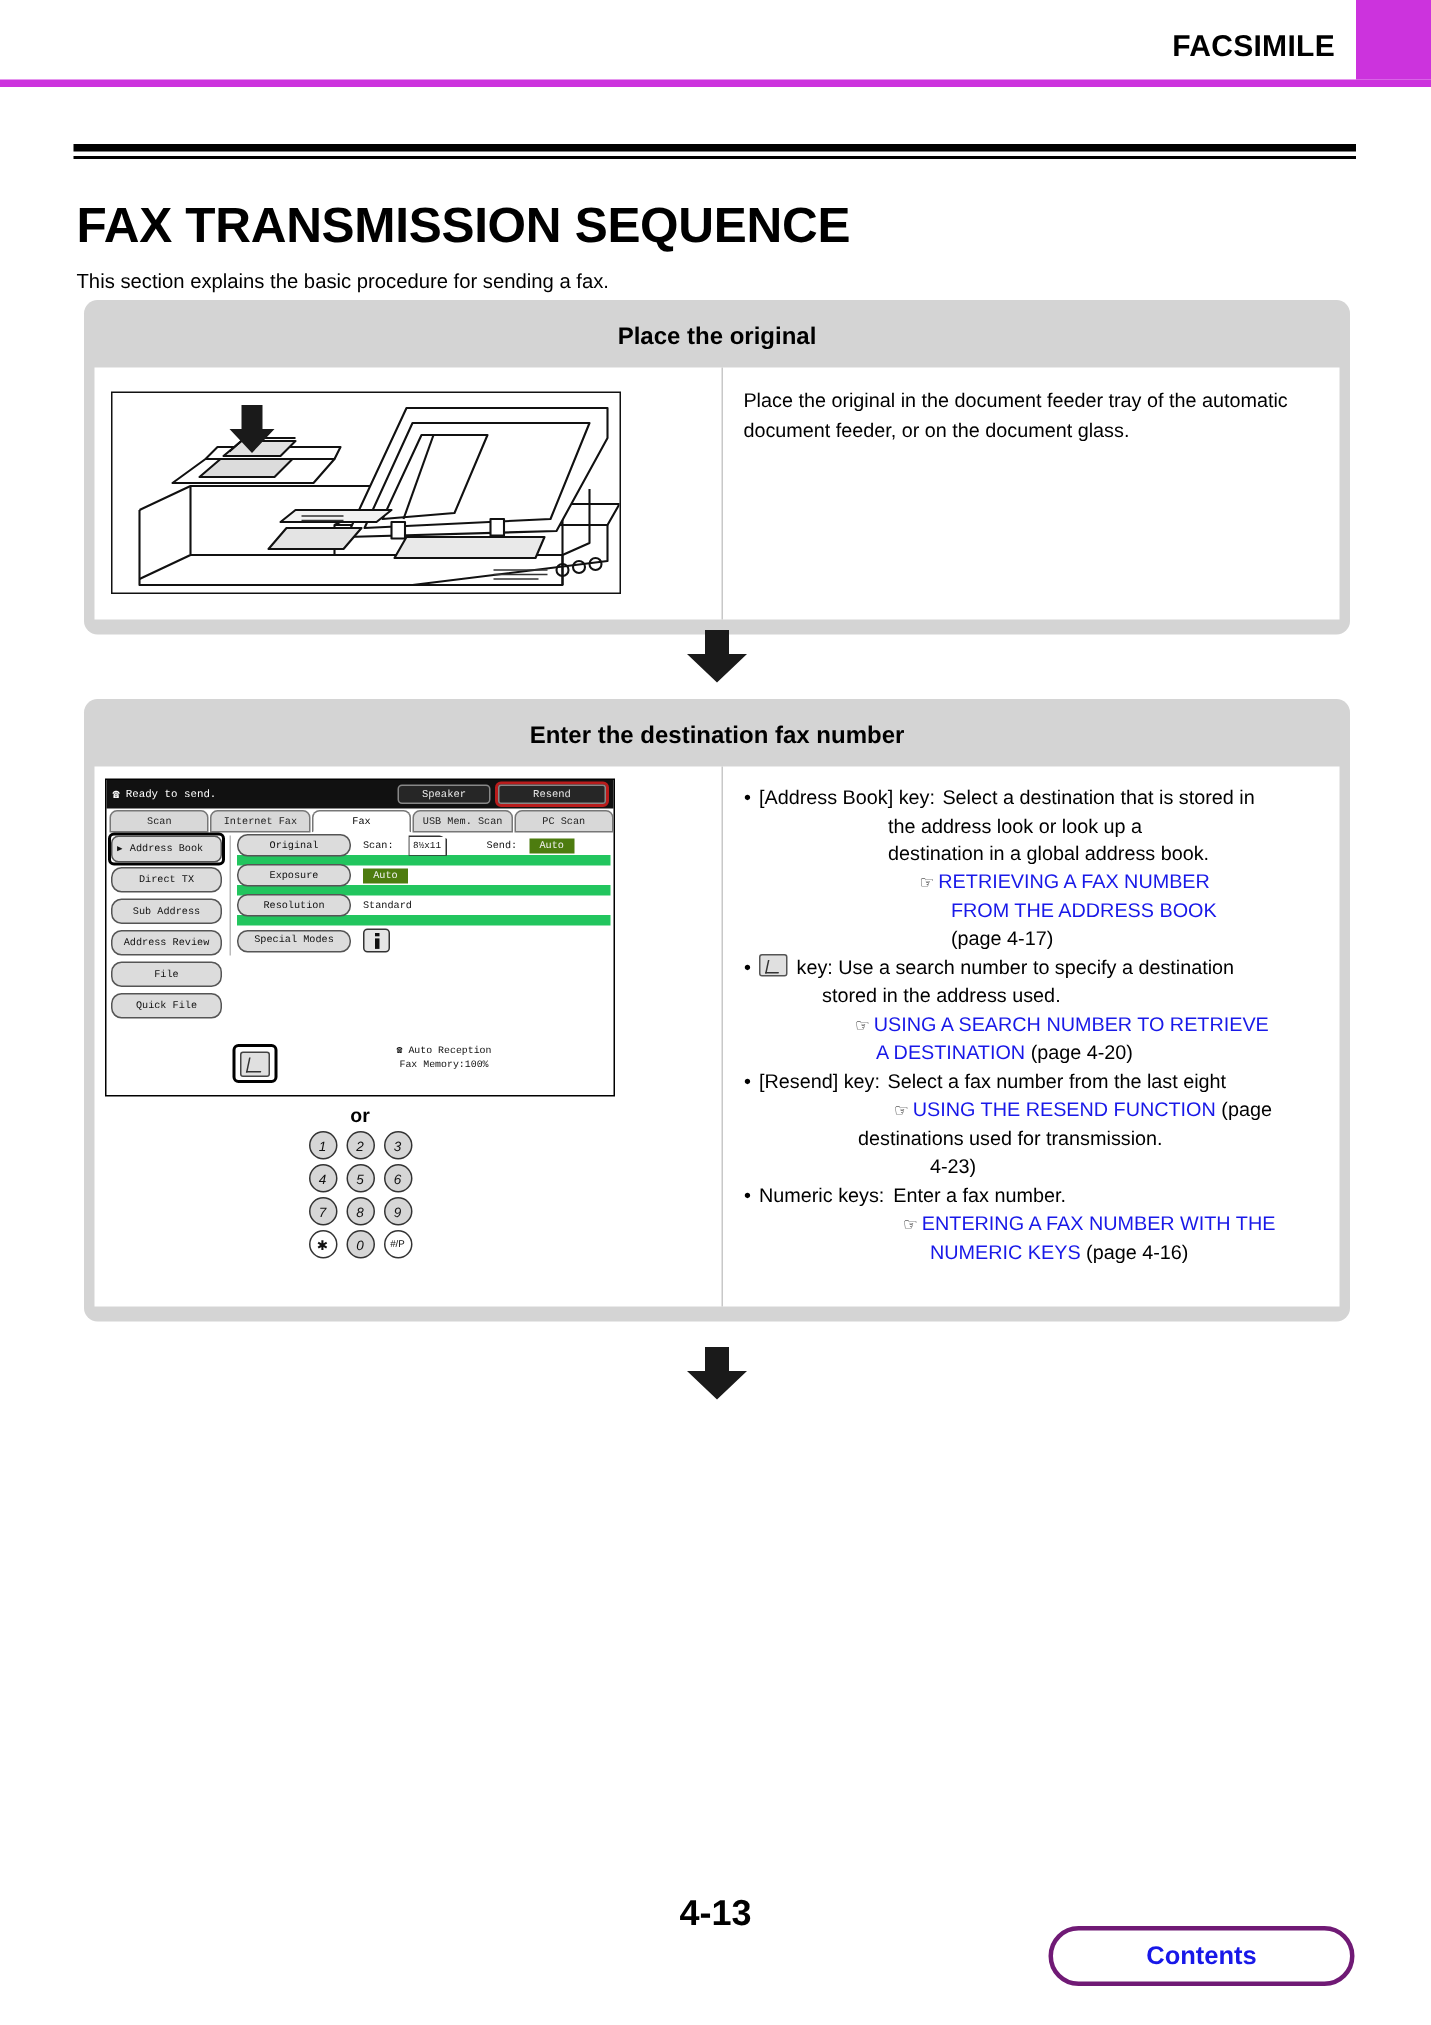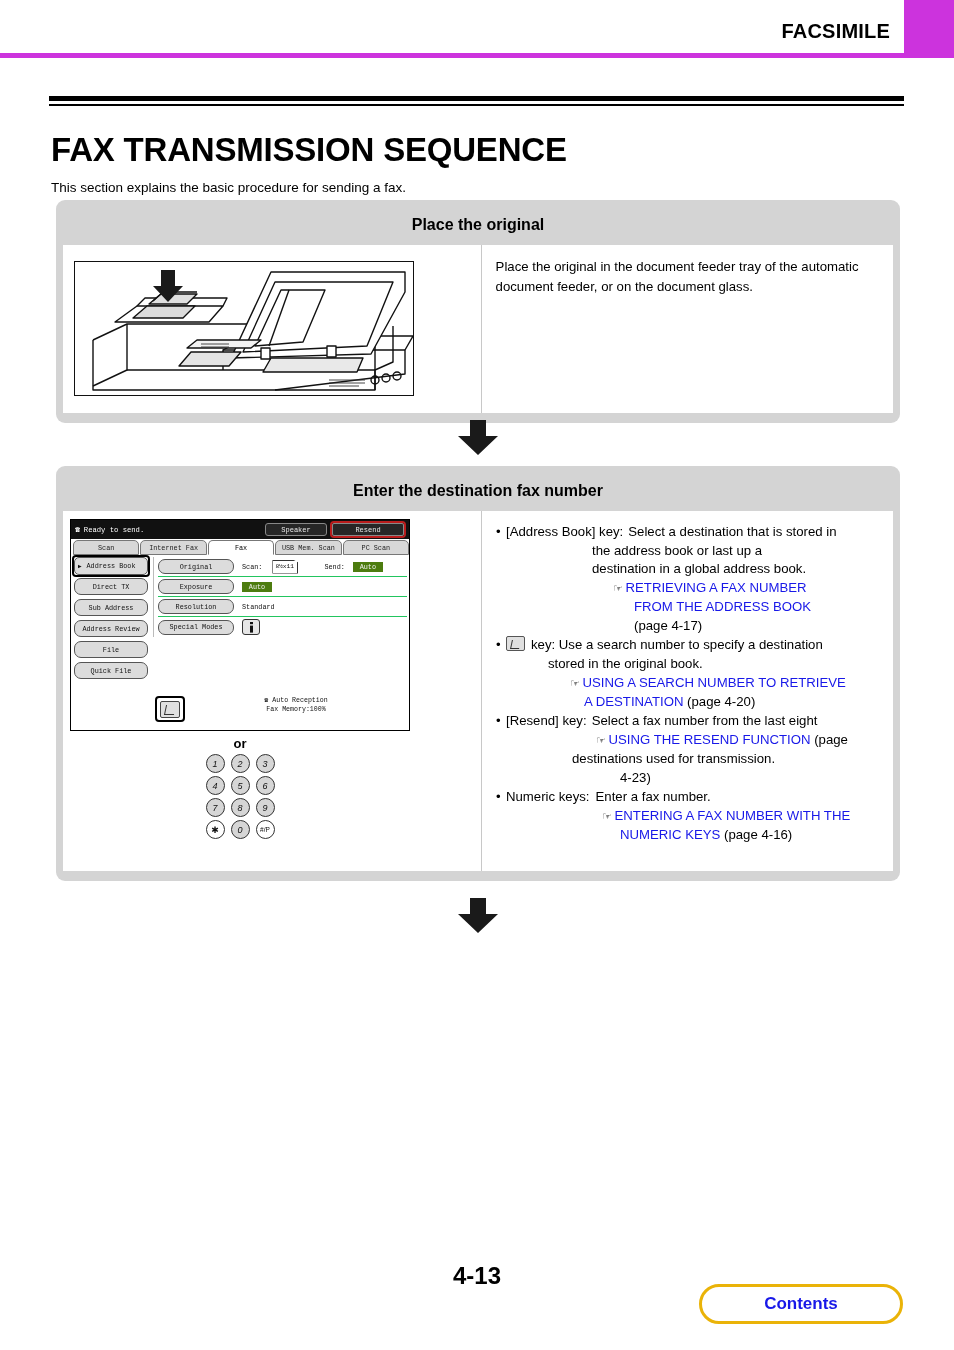--- a/index.html
+++ b/index.html
@@ -134,21 +134,21 @@
     font-size:6px;
   }
 
   #lcd-settings {
     position:absolute; left:80px; top:2px; right:2px;
     border-left:1px solid #bbb;
     padding-left:4px;
   }
   .lcd-row {
     display:flex; align-items:center; height:20px;
-    border-bottom:1px solid #22c55e;
+    border-bottom:7px solid #22c55e;
   }
   .lcd-row:last-child { border-bottom:none; }
   .lcd-fnkey {
     width:76px; height:15px;
     background:#dcdcdc; border:1px solid #555; border-radius:7px;
     display:flex; align-items:center; justify-content:center;
     font-size:6.8px; flex:0 0 76px;
   }
   .lcd-label { font-size:6.8px; margin-left:8px; }
   .lcd-value-dark {
@@ -239,21 +239,21 @@
   }
 
   
   #page-number {
     position:absolute; left:0; top:1262px; width:954px;
     text-align:center; font-size:24px; font-weight:bold;
   }
   #contents-button {
     position:absolute; left:699px; top:1284px;
     width:204px; height:40px;
-    border:3px solid #eab308; border-radius:20px;
+    border:3px solid #701a75; border-radius:20px;
     background:#fff;
     display:flex; align-items:center; justify-content:center;
     font-size:17px; font-weight:bold; color:#1818e8;
   }
 </style>
 </head>
 <body>
 
 <div id="header">
   <div id="header-title">FACSIMILE</div>
@@ -447,37 +447,37 @@
     <div class="step-divider"></div>
 
     <div class="step-right">
       <div class="bullet-block">
 
         <div class="bullet-line">
           <span class="bullet-dot">•</span>
           <span>[Address Book] key:</span>
           <span style="padding-left:5px;">Select a destination that is stored in</span>
         </div>
-        <div class="indent2">the address book or last up a</div>
+        <div class="indent2">the address look or look up a</div>
         <div class="indent2">destination in a global address book.</div>
         <div class="indent3">
           <span class="hand">☞</span>
           <span class="blue">RETRIEVING A FAX NUMBER</span>
         </div>
         <div class="indent4">
           <span class="blue">FROM THE ADDRESS BOOK</span>
         </div>
         <div class="indent4">(page 4-17)</div>
 
         <div class="bullet-line" style="margin-top:1px;">
           <span class="bullet-dot">•</span>
           <span class="keyicon-inline"></span>
           <span style="padding-left:6px;">key: Use a search number to specify a destination</span>
         </div>
-        <div class="indent2" style="padding-left:52px;">stored in the original book.</div>
+        <div class="indent2" style="padding-left:52px;">stored in the address used.</div>
         <div style="padding-left:74px;">
           <span class="hand">☞</span>
           <span class="blue">USING A SEARCH NUMBER TO RETRIEVE</span>
         </div>
         <div style="padding-left:88px;">
           <span class="blue">A DESTINATION</span>
           <span>(page 4-20)</span>
         </div>
 
         <div class="bullet-line" style="margin-top:1px;">

